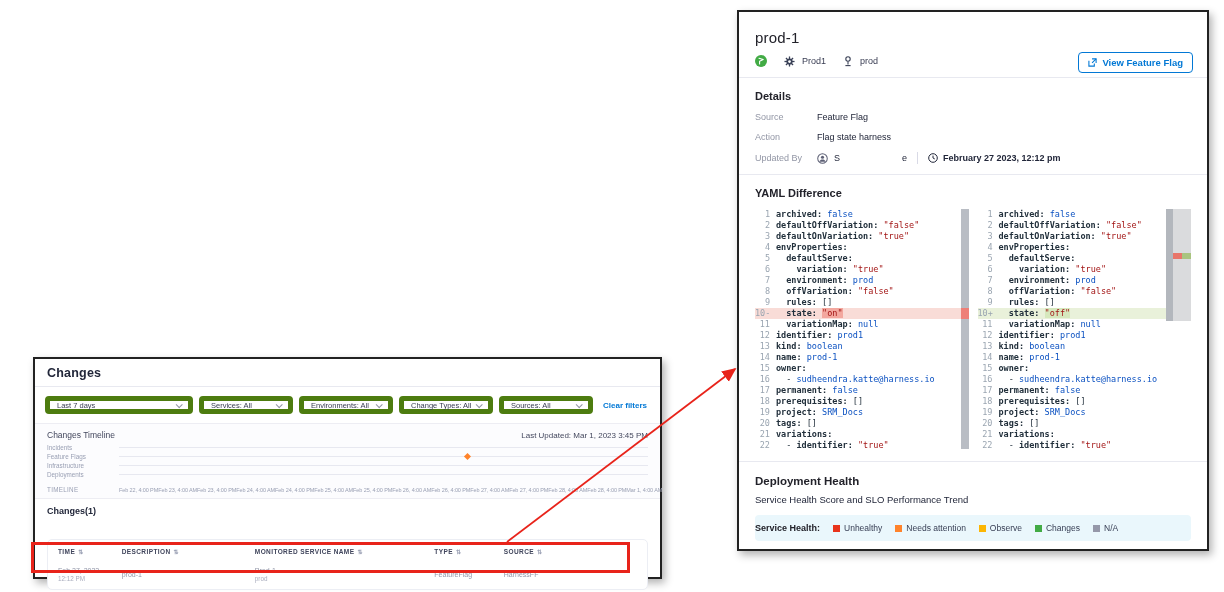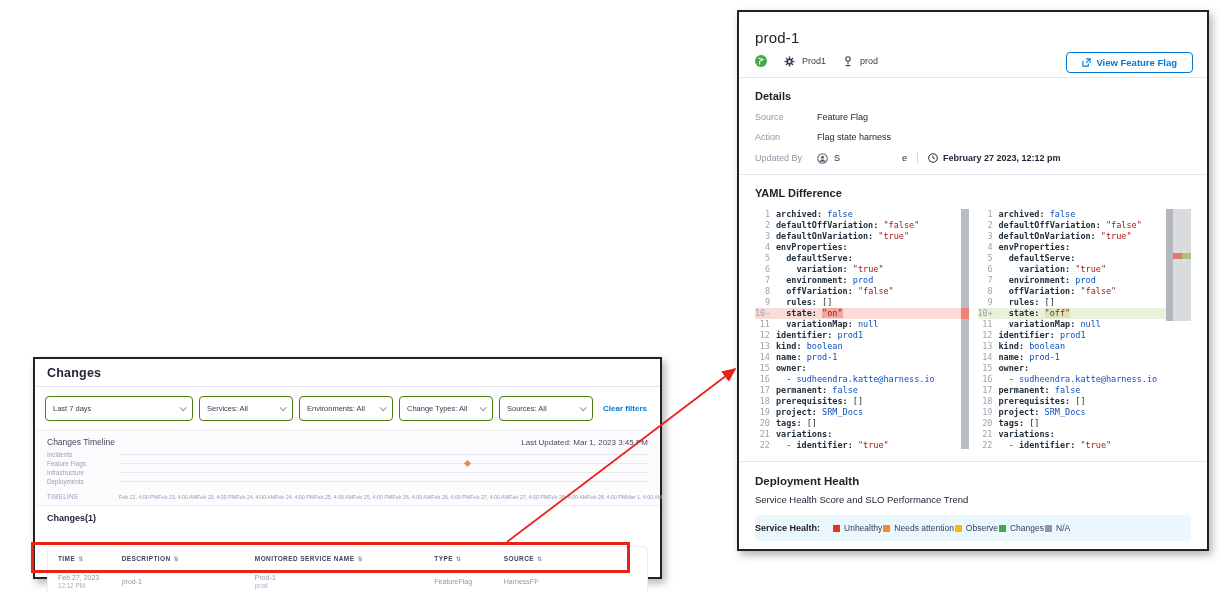--- a/index.html
+++ b/index.html
@@ -9,22 +9,22 @@
   
   .arrow-overlay { position:absolute; inset:0; width:1224px; height:592px; pointer-events:none; z-index:60; }
   .row-highlight { position:absolute; left:31px; top:542px; width:599px; height:31px; border:3px solid #e8231a; z-index:55; pointer-events:none; }
 
   
   .changes-panel { position:absolute; left:33px; top:357px; width:629px; height:222px; background:#fff;
     border:2px solid #222; box-shadow:3px 4px 8px rgba(0,0,0,.3); }
   .cp-header { padding:7px 12px 6px; border-bottom:1px solid #e8e9f0; }
   .cp-header h2 { font-size:12.5px; color:#22273a; letter-spacing:.2px; }
   .cp-filters { display:flex; align-items:center; gap:6px; padding:9px 10px; }
-  .dropdown { display:flex; align-items:center; justify-content:space-between; height:25px;
-    border:1px solid #4d7c0f; border-radius:4px; padding:0 7px; font-size:7.5px; color:#383c52; background:#fff; cursor:pointer; }
+  .dropdown { display:flex; align-items:center; justify-content:space-between; height:18px;
+    border:5px solid #4d7c0f; border-radius:4px; padding:0 7px; font-size:7.5px; color:#383c52; background:#fff; cursor:pointer; }
   .dd-time { width:148px; } .dd-sm { width:94px; }
   .chev { width:5px; height:5px; border-right:1px solid #9296a5; border-bottom:1px solid #9296a5; transform:rotate(45deg) translateY(-1px); }
   .clear-link { font-size:8px; font-weight:bold; color:#0278d5; text-decoration:none; margin-left:4px; white-space:nowrap; }
 
   .cp-timeline { border-top:1px solid #ededf3; border-bottom:1px solid #ededf3; background:#fcfcfe; padding:6px 12px 5px; }
   .tl-head { display:flex; justify-content:space-between; align-items:center; margin-bottom:3px; }
   .tl-title { font-size:8.5px; color:#44485e; }
   .tl-updated { font-size:8px; color:#44485e; }
   .tl-row { display:flex; align-items:center; height:9px; }
   .tl-label { width:72px; font-size:6.3px; color:#9aa0b4; flex:none; }
@@ -46,21 +46,21 @@
   .cell .sub { font-size:6.3px; color:#a9adbe; margin-top:1px; }
 
   
   .details-panel { position:absolute; left:737px; top:10px; width:472px; height:541px; background:#fff;
     border:2px solid #222; box-shadow:3px 4px 8px rgba(0,0,0,.3); }
   .dp-header { position:relative; padding:17px 16px 10px; border-bottom:1px solid #e8e9f0; }
   .dp-title { font-size:15px; color:#22222a; letter-spacing:.2px; }
   .dp-iconrow { display:flex; align-items:center; gap:7px; margin-top:9px; font-size:9px; color:#383c52; }
   .gap-l { margin-left:10px; }
   .view-btn { position:absolute; right:14px; top:40px; display:flex; align-items:center; gap:5px;
-    border:1px solid #0278d5; color:#0278d5; background:#fff; border-radius:4px; padding:4px 15px;
+    border:1px solid #0278d5; color:#0278d5; background:#fff; border-radius:4px; padding:4px 9px;
     font-size:9.5px; font-weight:bold; font-family:"Liberation Sans", sans-serif; cursor:pointer; }
 
   .dp-details { padding:12px 16px 10px; border-bottom:1px solid #e8e9f0; }
   .sec-heading { font-size:11px; font-weight:bold; color:#22222a; }
   .d-row { display:flex; align-items:center; margin-top:10px; }
   .d-label { width:62px; flex:none; font-size:9px; color:#9296a5; }
   .d-value { font-size:9px; color:#22273a; }
   .vdiv { width:1px; height:12px; background:#d9dae6; margin:0 10px; }
   .name-gap { display:inline-block; width:62px; }
 
@@ -474,21 +474,21 @@
           </div>
           </div>
       </div>
     </div>
 
     <div class="dp-health">
       <div class="sec-heading" style="font-size:11.5px;">Deployment Health</div>
       <div class="dh-sub">Service Health Score and SLO Performance Trend</div>
       <div class="legend-bar">
         <span class="legend-title">Service Health:</span>
-        <span id="legend-items" style="display:flex; gap:1px;align-items:center;">
+        <span id="legend-items" style="display:flex; gap:13px;align-items:center;">
             <span class="leg-item">
               <span class="leg-sq" style="background: rgb(232, 52, 28);"></span>
               <span>Unhealthy</span>
             </span>
             <span class="leg-item">
               <span class="leg-sq" style="background: rgb(255, 131, 43);"></span>
               <span>Needs attention</span>
             </span>
             <span class="leg-item">
               <span class="leg-sq" style="background: rgb(252, 182, 3);"></span>

